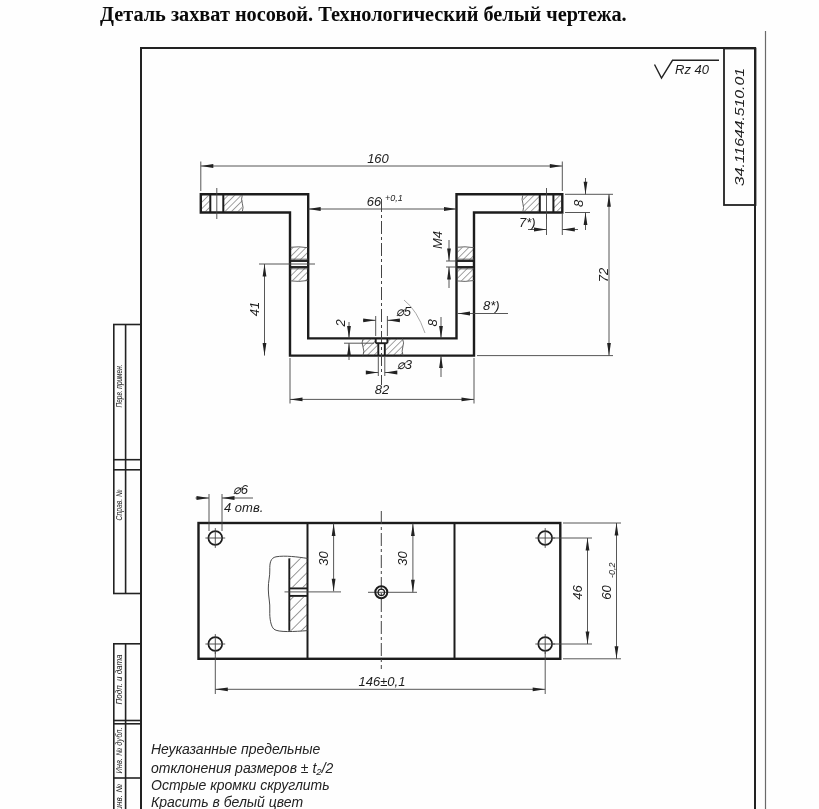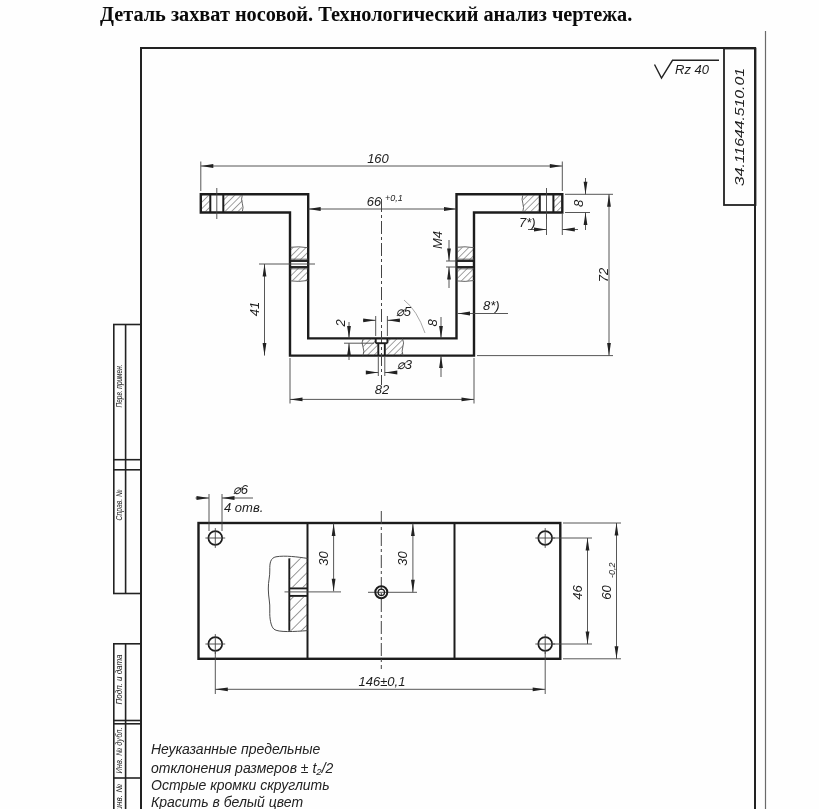--- a/index.html
+++ b/index.html
@@ -10,21 +10,21 @@
   svg text{fill:#1d1d1d;}
   .dim{font-style:italic;font-size:13px;font-family:"Liberation Sans",sans-serif;}
   .dims{font-style:italic;font-size:9px;font-family:"Liberation Sans",sans-serif;}
   .note{font-style:italic;font-size:14px;font-family:"Liberation Sans",sans-serif;fill:#222;}
   .stamp{font-style:italic;font-size:8.3px;font-family:"Liberation Sans",sans-serif;fill:#222;}
 </style>
 </head>
 <body>
 <div class="page">
 
-<div class="title">Деталь захват носовой. Технологический анализ чертежа.</div>
+<div class="title">Деталь захват носовой. Технологический белый чертежа.</div>
 <svg width="819" height="809" viewBox="0 0 819 809" style="position:absolute;left:0;top:0;">
 <defs>
   <marker id="ai" markerUnits="userSpaceOnUse" markerWidth="16" markerHeight="8" refX="0" refY="4" orient="auto-start-reverse" viewBox="-16 0 16 8">
     <path d="M0,4 L-12.5,2.1 L-12.5,5.9 Z" fill="#222"></path>
   </marker>
   <pattern id="hatch" width="4.6" height="4.6" patternUnits="userSpaceOnUse" patternTransform="rotate(-45)">
     <rect width="4.6" height="4.6" fill="none"></rect>
     <line x1="0" y1="0" x2="4.6" y2="0" stroke="#333" stroke-width="0.9"></line>
   </pattern>
   <pattern id="hatch2" width="7.4" height="7.4" patternUnits="userSpaceOnUse" patternTransform="rotate(-45)">

